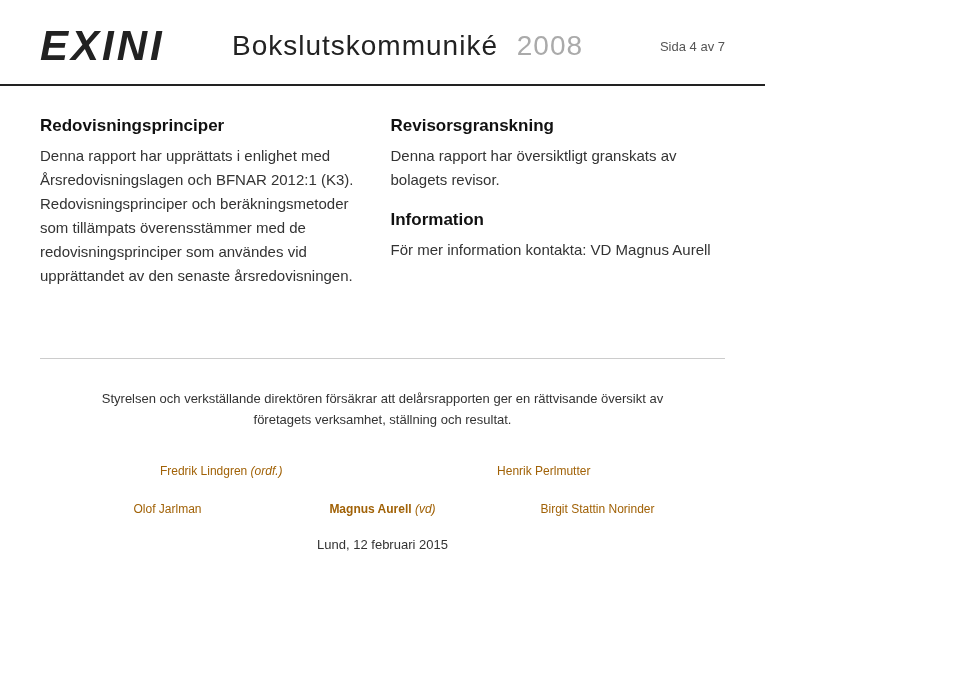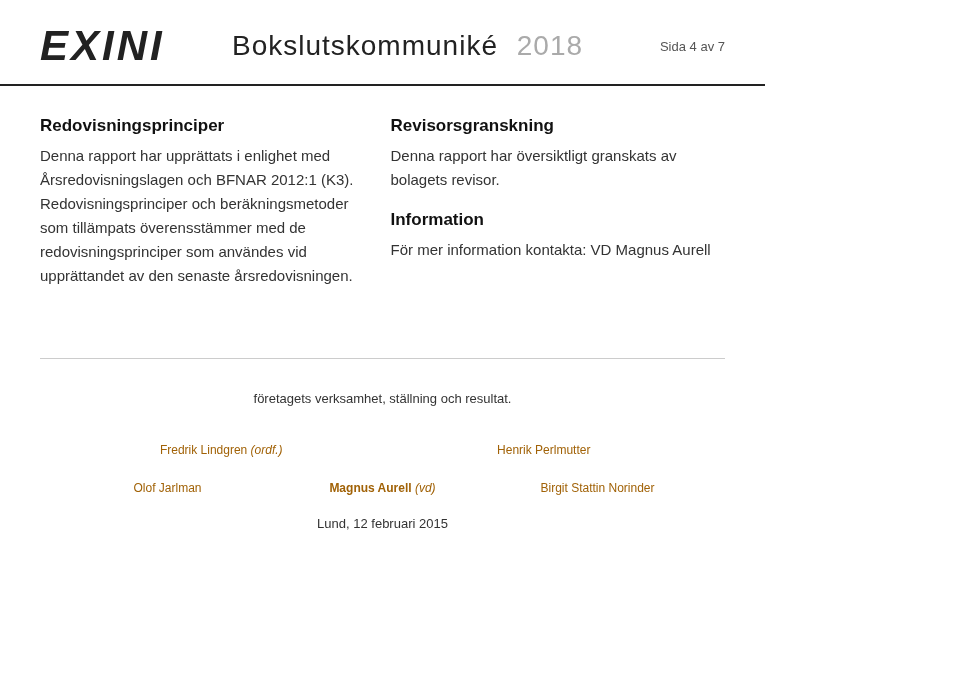--- a/index.html
+++ b/index.html
@@ -155,21 +155,21 @@
 <body>
 
 <div class="page">
 
   <div class="header">
     <div class="logo">
       <span class="logo-text">EXINI</span>
     </div>
     <div class="header-title">
       <span>Bokslutskommuniké</span>
-      <span class="year" style="color: rgb(170, 170, 170); margin-left: 10px;">2018</span>
+      <span class="year" style="color: rgb(170, 170, 170); margin-left: 10px;">2008</span>
     </div>
     <div class="page-number">Sida 4 av 7</div>
   </div>
 
   <div class="main-content">
     <div class="two-column">
 
       <div class="left-col">
         <div class="section-title">Redovisningsprinciper</div>
         <div class="section-body">
@@ -192,20 +192,21 @@
       </div>
 
     </div>
   </div>
 
   <hr class="divider">
 
   <div class="footer-section">
 
     <div class="footer-statement">
+      <div>Styrelsen och verkställande direktören försäkrar att delårsrapporten ger en rättvisande översikt av</div>
       <div>företagets verksamhet, ställning och resultat.</div>
     </div>
 
     <div class="signatories">
       <div class="sig-col">
         <span class="sig-name">
           <span>Fredrik Lindgren</span> <span class="italic">(ordf.)</span>
         </span>
       </div>
       <div class="sig-col">

